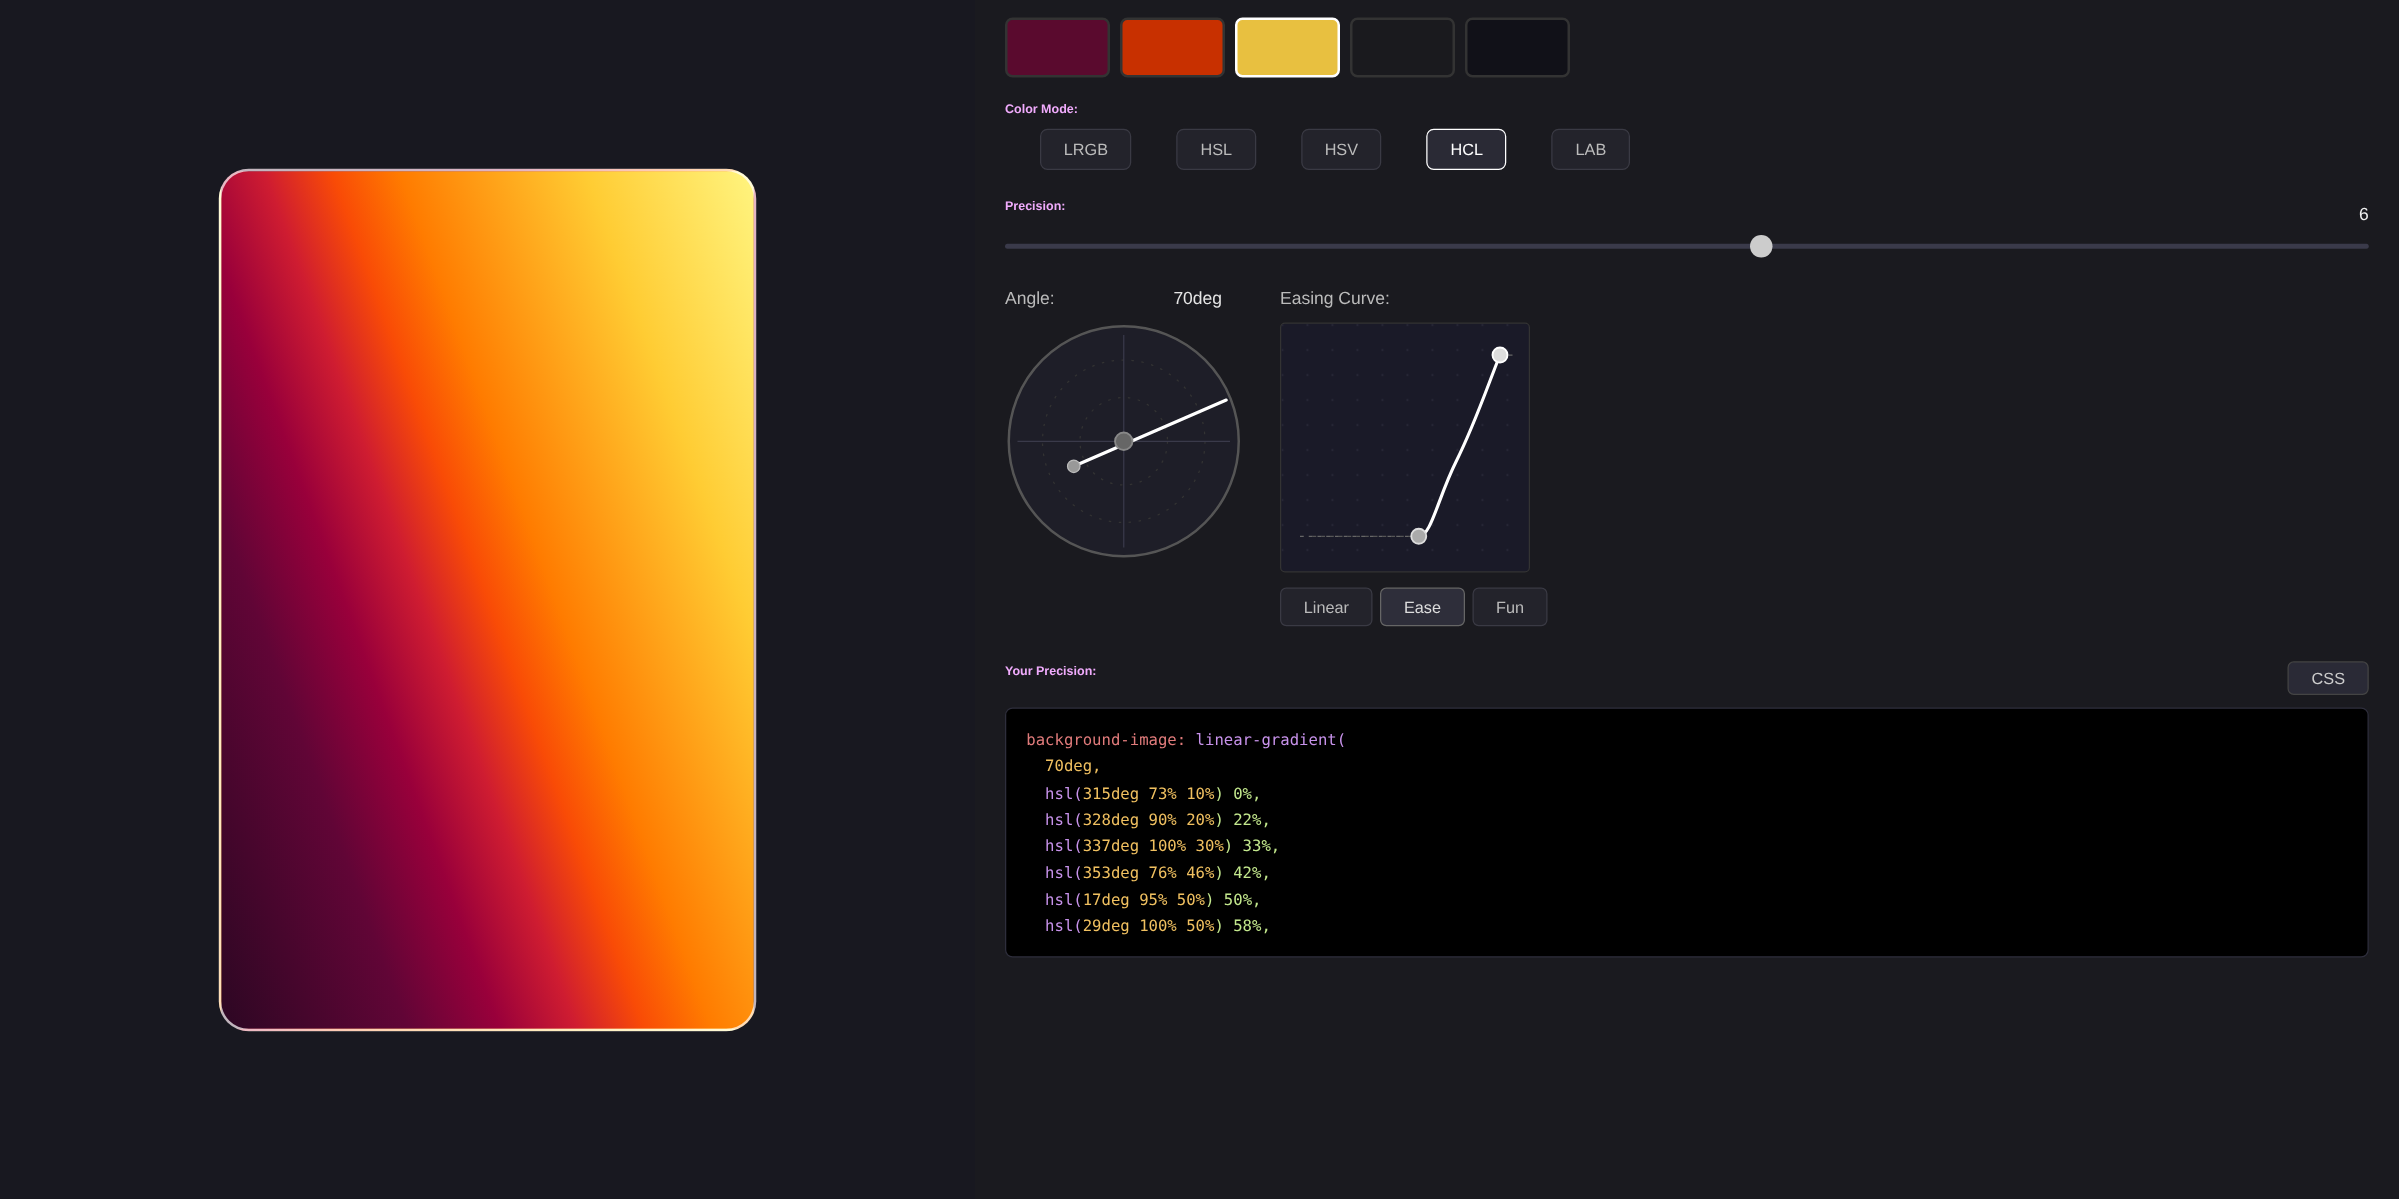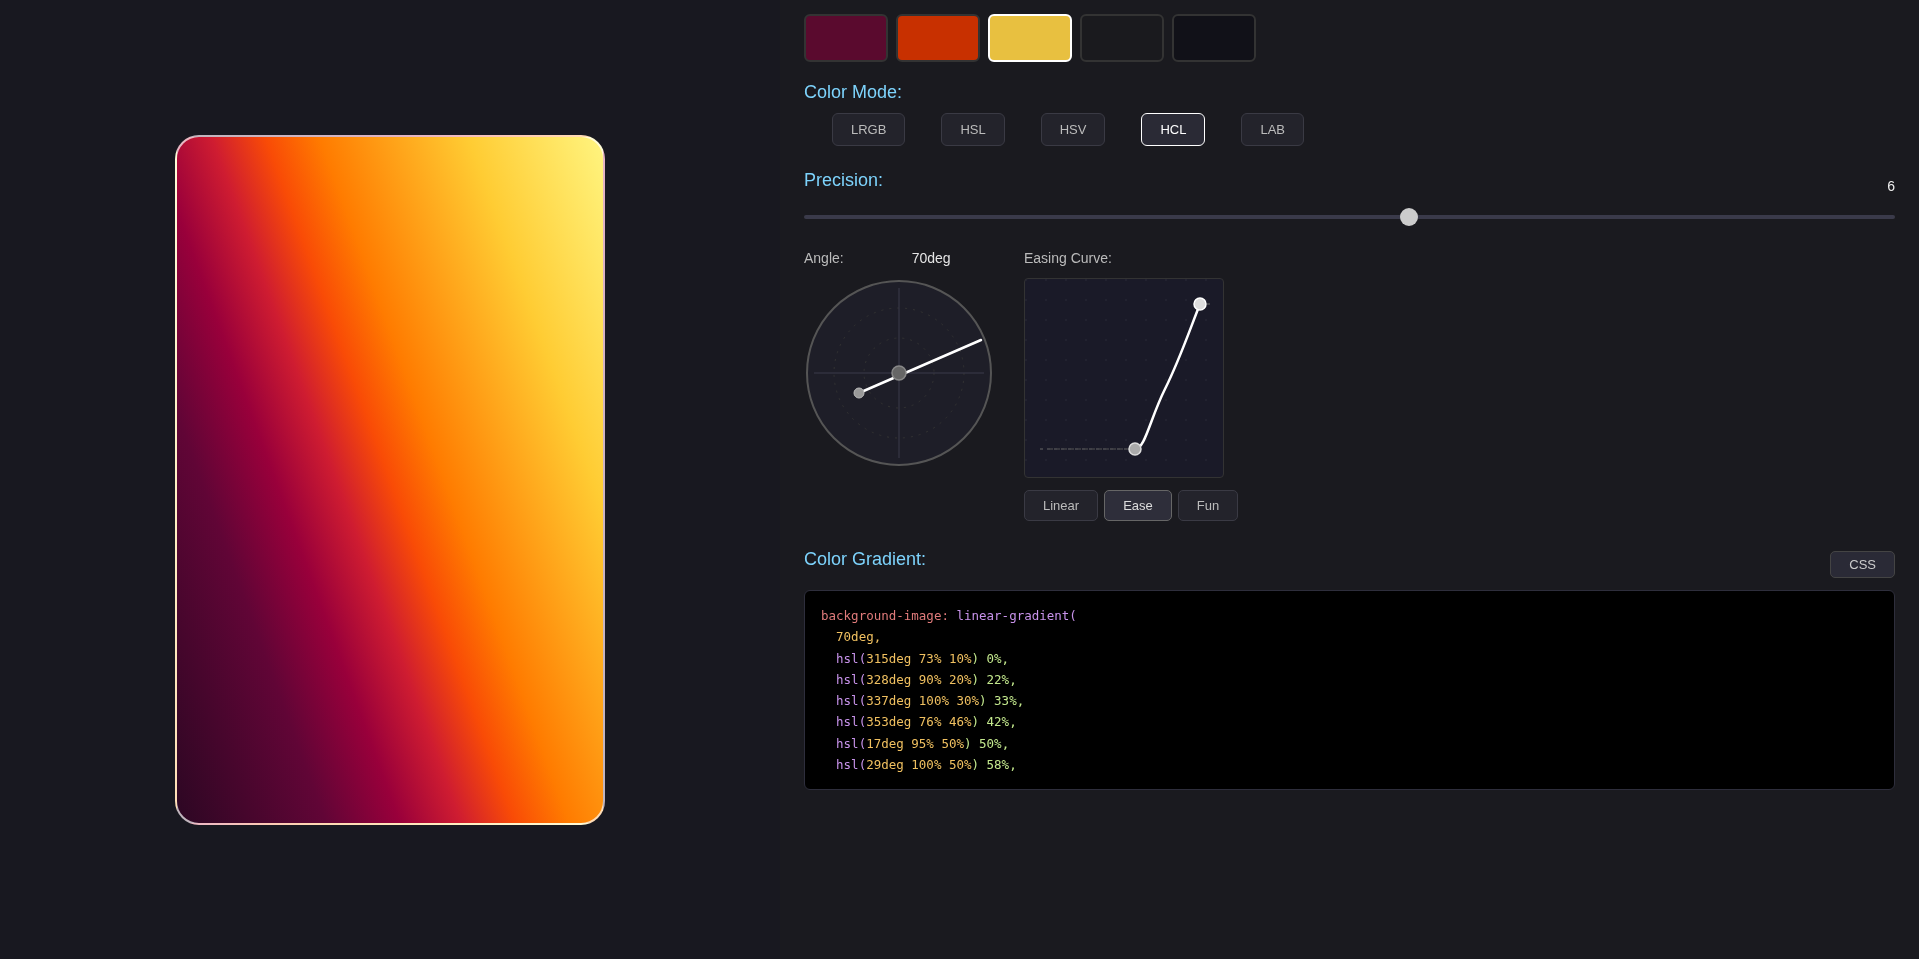--- a/index.html
+++ b/index.html
@@ -61,24 +61,24 @@
       height: 48px;
       border-radius: 6px;
       border: 2px solid #333;
       cursor: pointer;
     }
     .swatch.active {
       border: 2px solid #fff;
     }
 
     .section-label {
-      color: #7dd3fc;
-      font-size: 18px;
+      color: #f0abfc;
+      font-size: 10px;
       margin-bottom: 10px;
-      font-weight: 400;
+      font-weight: 700;
     }
 
     .color-mode-row {
       display: flex;
       flex-direction: row;
       gap: 8px;
       margin-bottom: 24px;
     }
 
     .mode-btn {
@@ -143,21 +143,21 @@
       display: flex;
       flex-direction: column;
       align-items: flex-start;
       gap: 4px;
     }
 
     .angle-header {
       display: flex;
       flex-direction: row;
       align-items: center;
-      gap: 68px;
+      gap: 95px;
       margin-bottom: 8px;
       width: 200px;
     }
 
     .angle-label {
       color: #bbb;
       font-size: 14px;
     }
 
     .angle-value {
@@ -345,21 +345,21 @@
         <button class="easing-btn">Linear</button>
         <button class="easing-btn active">Ease</button>
         <button class="easing-btn">Fun</button>
       </div>
     </div>
 
   </div>
 
   <div class="your-gradient-section">
     <div class="your-gradient-header">
-      <span class="section-label">Color Gradient:</span>
+      <span class="section-label">Your Precision:</span>
       <button class="css-button">CSS</button>
     </div>
     <div class="code-block">
       <span class="c-prop">background-image:</span>
       <span class="c-func"> linear-gradient(</span><br>
       <span class="c-num">&nbsp;&nbsp;70deg,</span><br>
       <span class="c-func">&nbsp;&nbsp;hsl(</span><span class="c-num">315deg 73% 10%</span><span class="c-pct">) 0%,</span><br>
       <span class="c-func">&nbsp;&nbsp;hsl(</span><span class="c-num">328deg 90% 20%</span><span class="c-pct">) 22%,</span><br>
       <span class="c-func">&nbsp;&nbsp;hsl(</span><span class="c-num">337deg 100% 30%</span><span class="c-pct">) 33%,</span><br>
       <span class="c-func">&nbsp;&nbsp;hsl(</span><span class="c-num">353deg 76% 46%</span><span class="c-pct">) 42%,</span><br>

